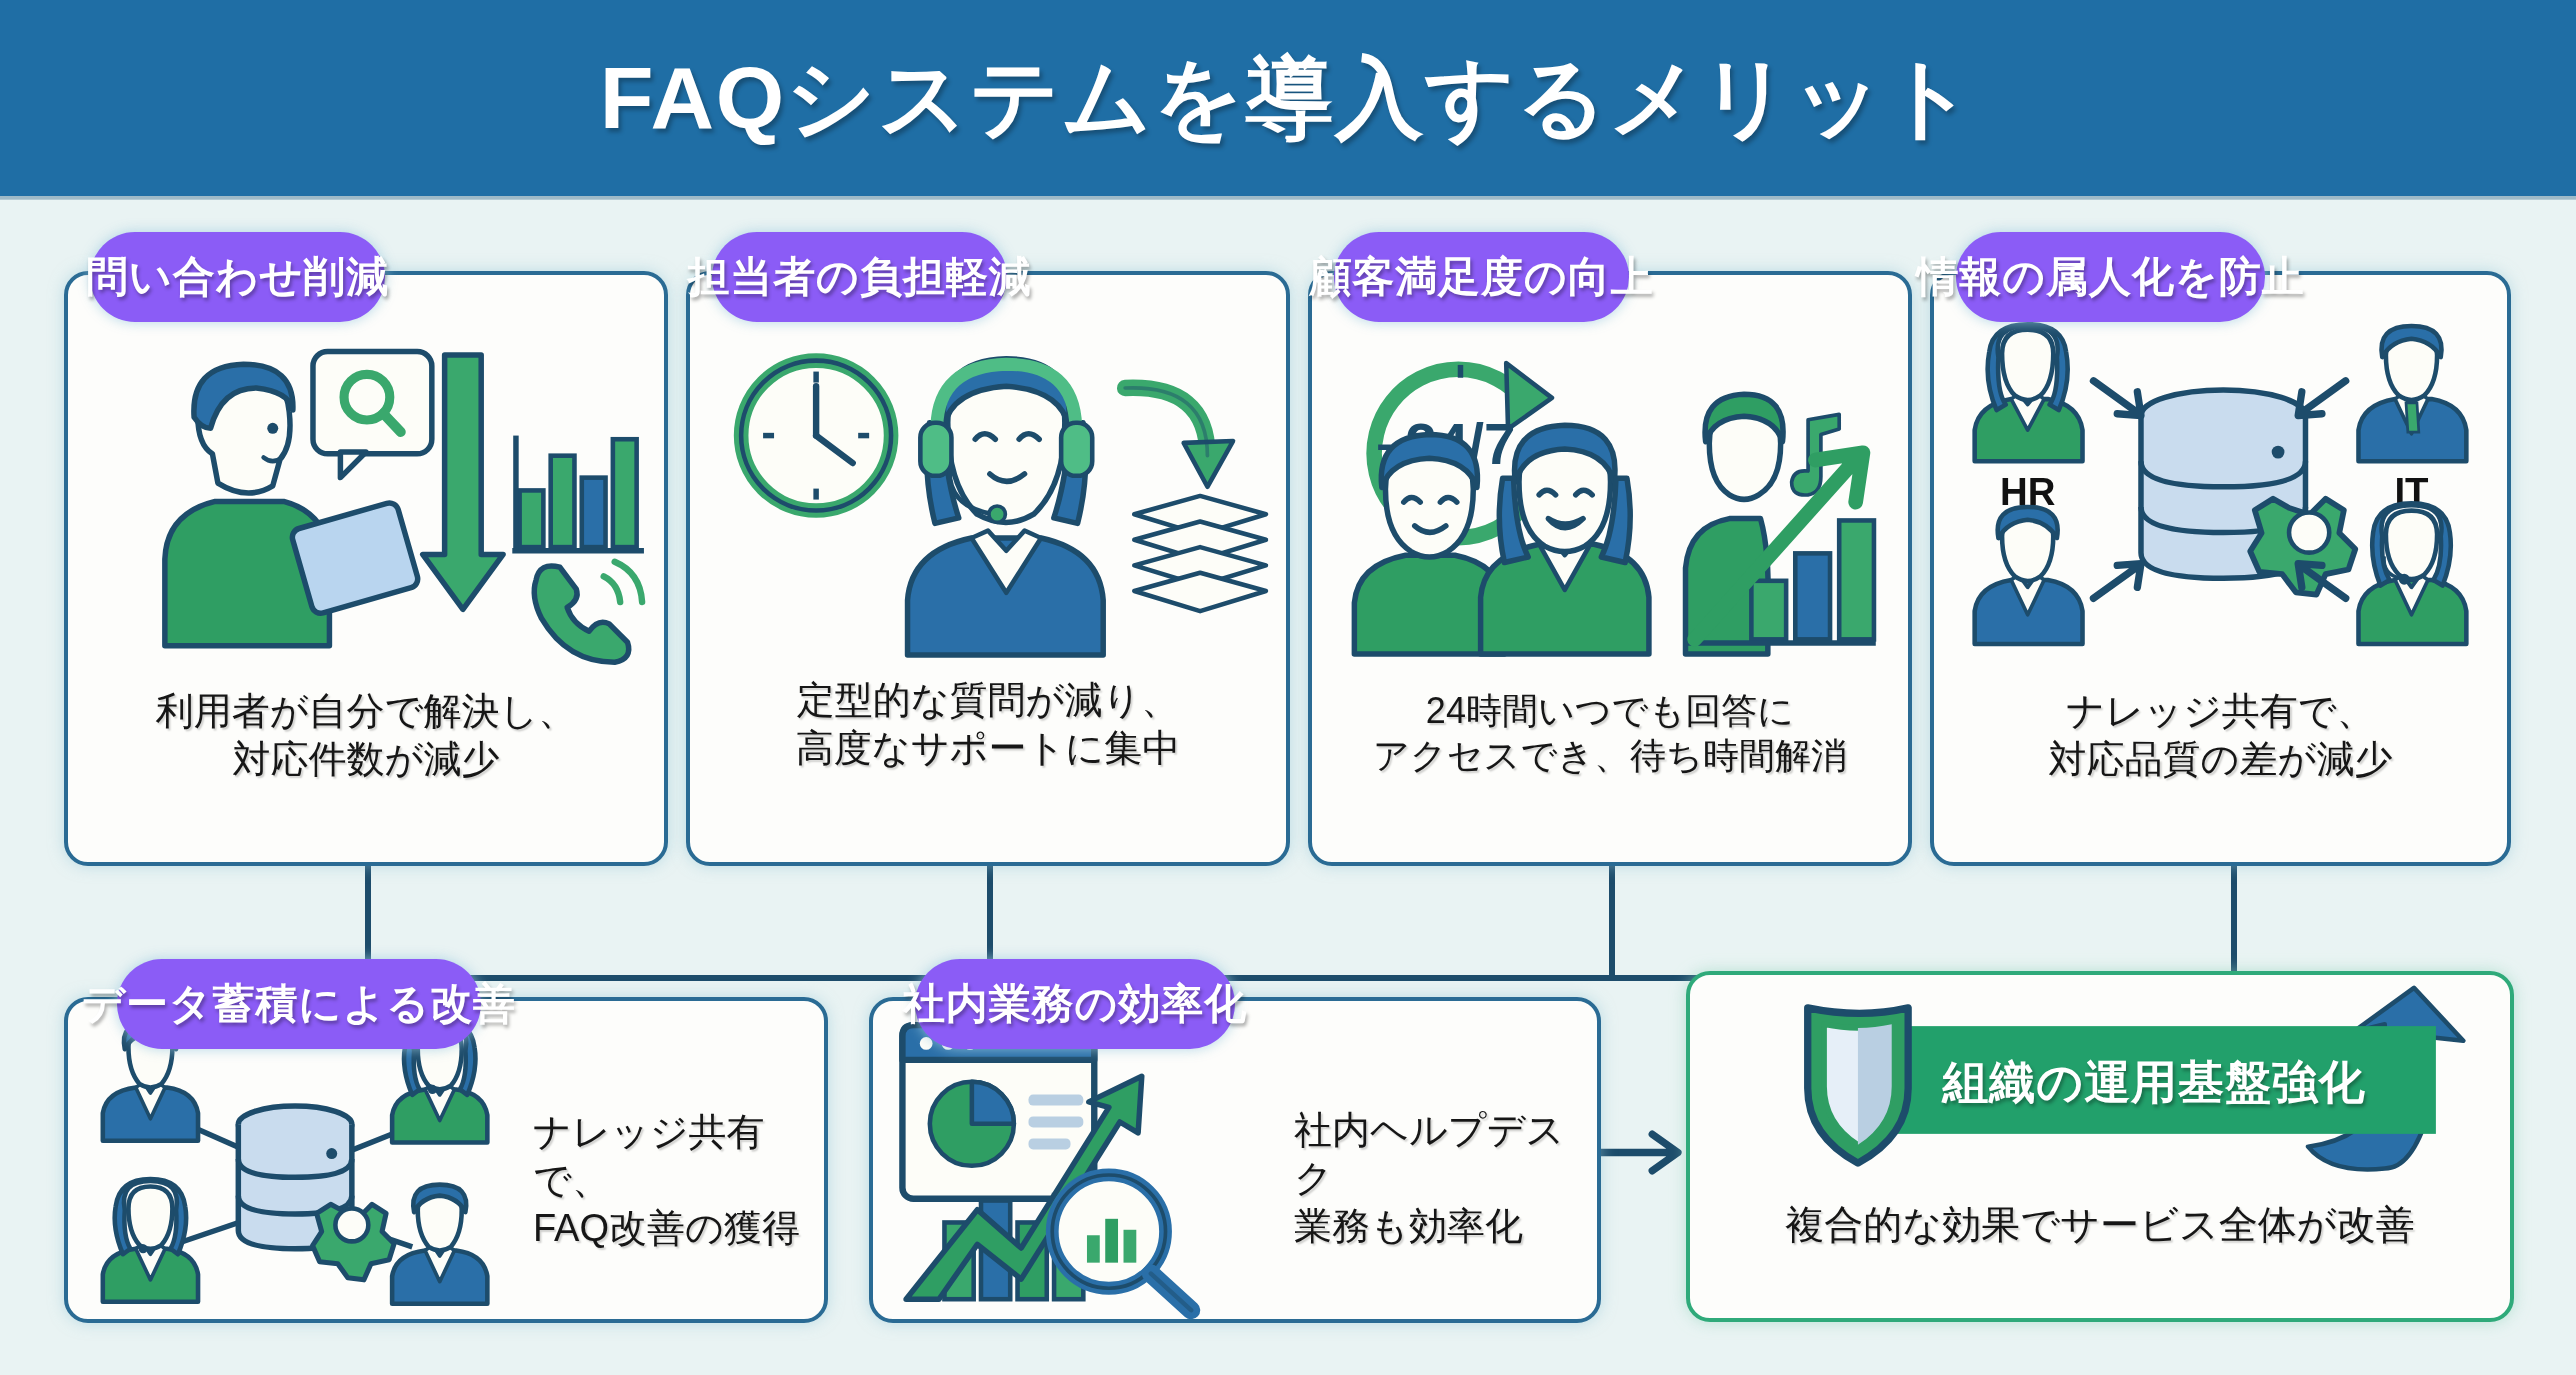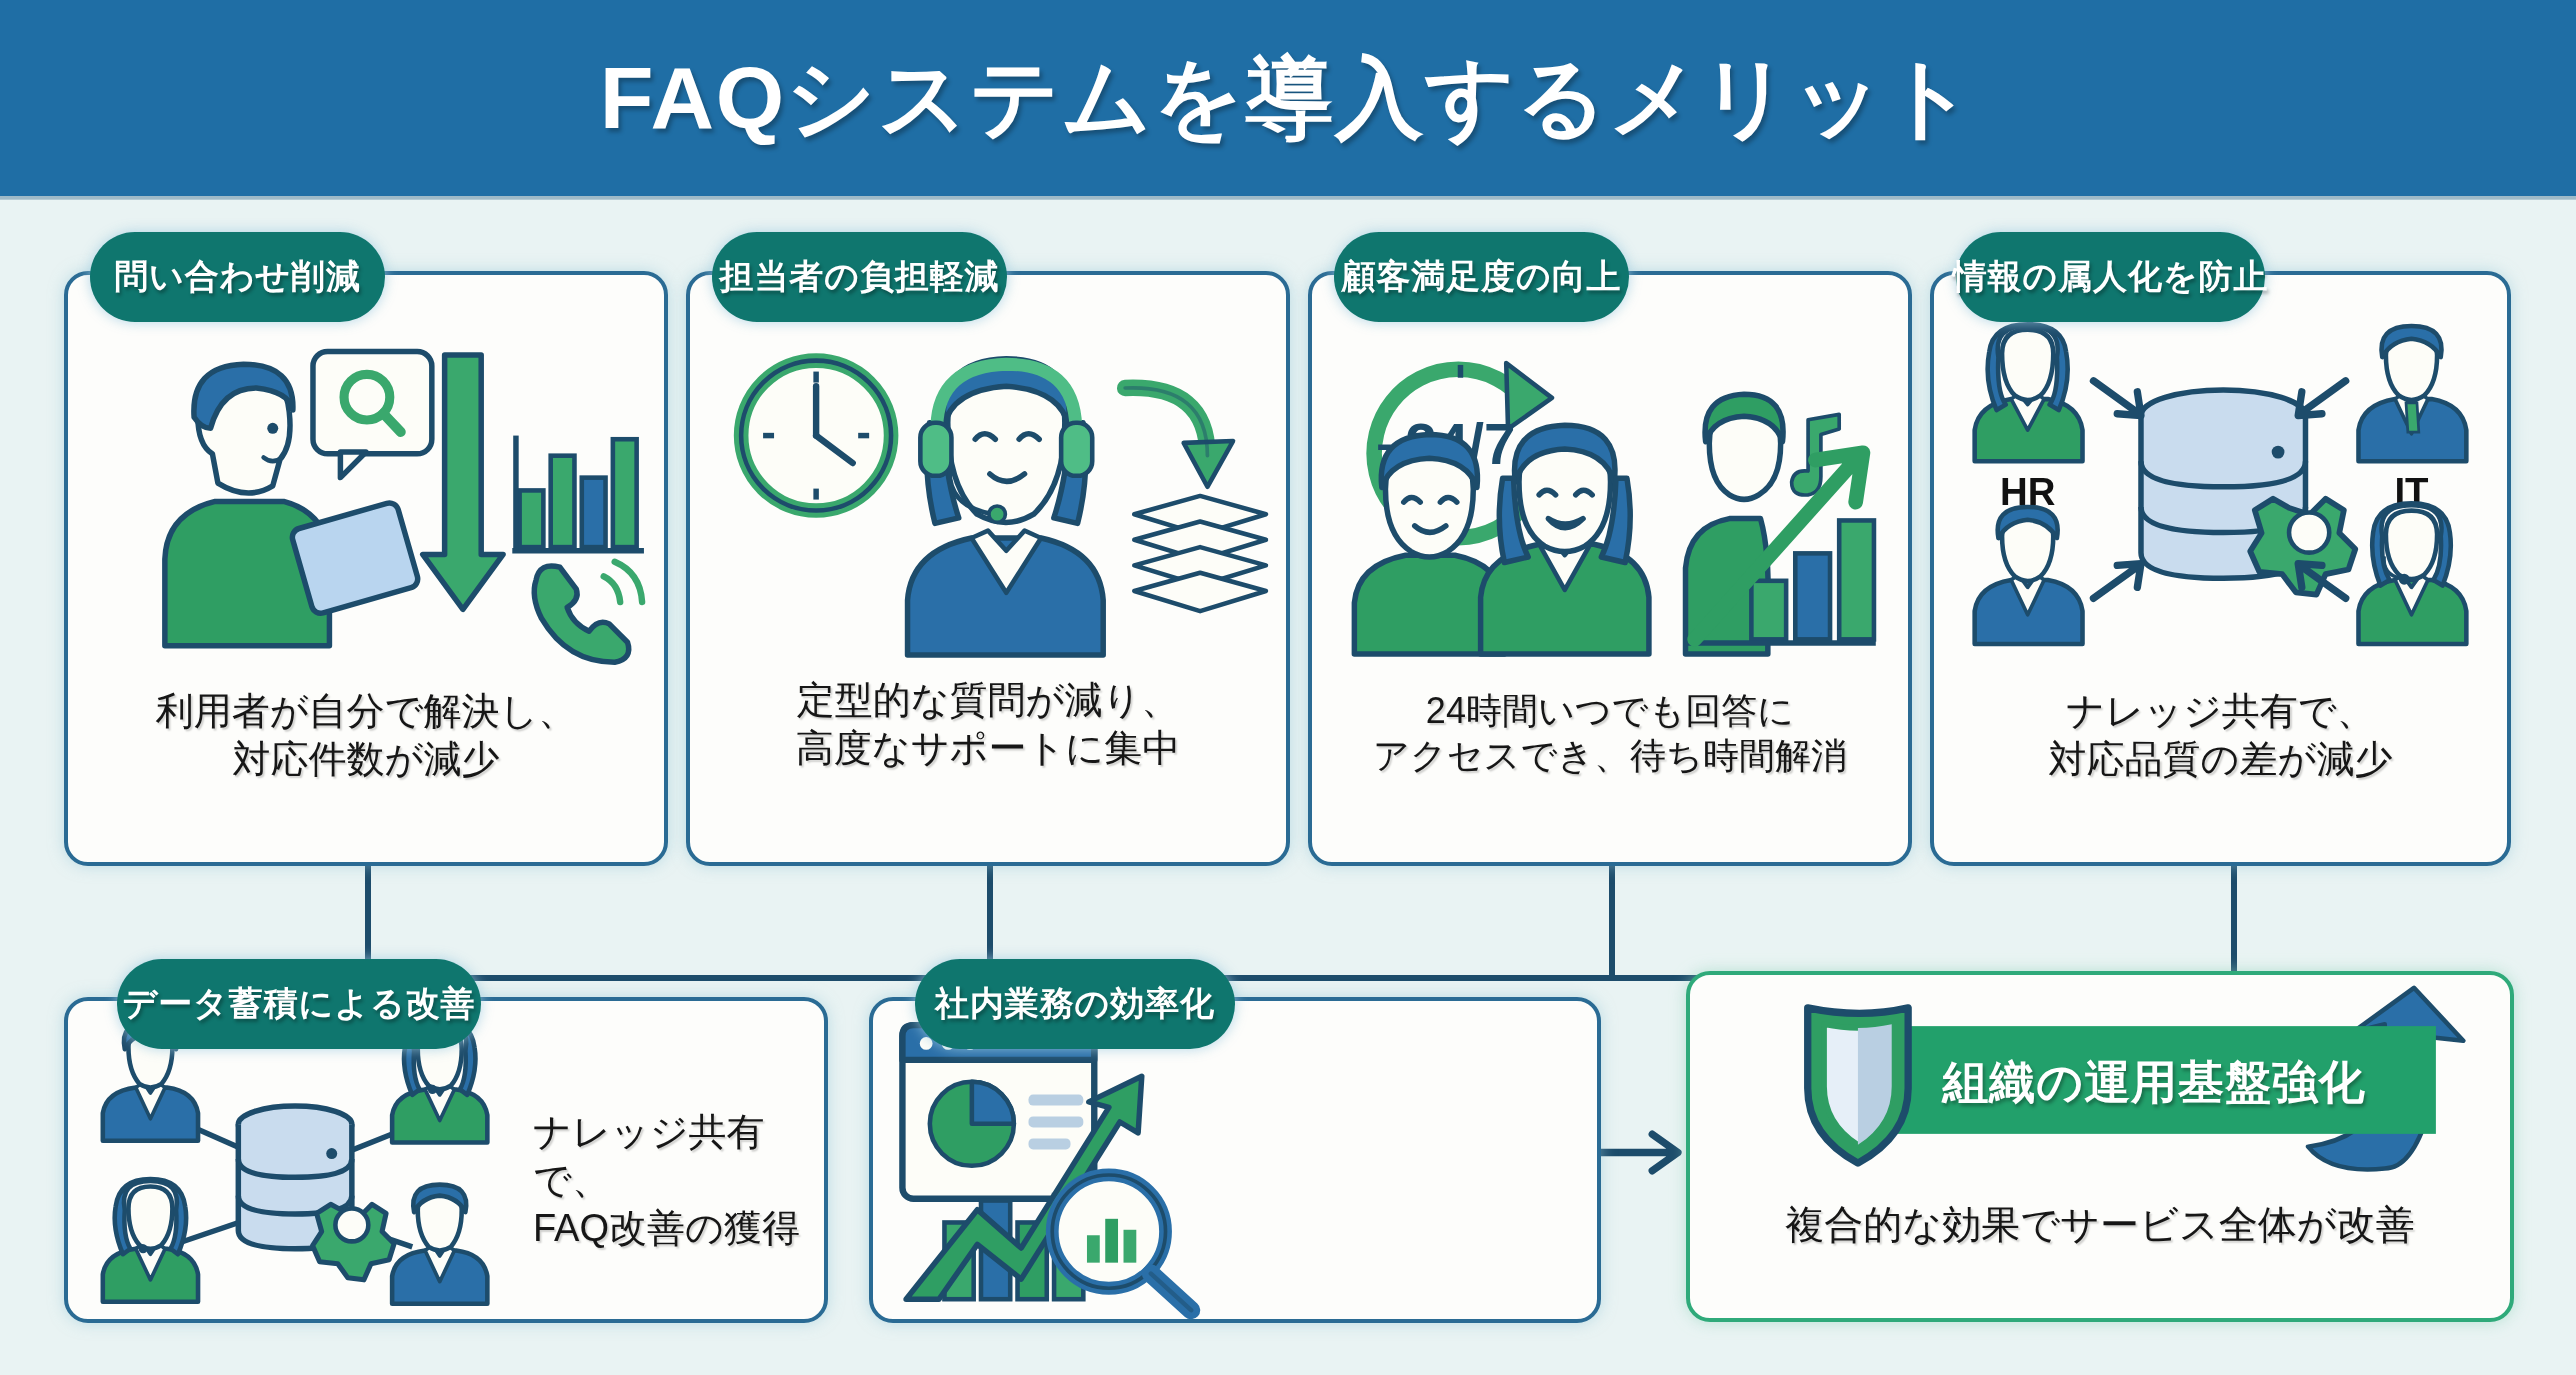--- a/index.html
+++ b/index.html
@@ -47,28 +47,28 @@
     box-shadow: 0 0 14.6px rgba(150,200,215,.55);
   }
   .card.summary {
     border-color: #2faa7a;
     box-shadow: 0 0 14.6px rgba(150,215,190,.6);
   }
 
   
   .badge {
     position: absolute;
-    background: #0f766e;
+    background: #8b5cf6;
     color: #ffffff;
     border-radius: 49px;
     display: flex;
     align-items: center;
     justify-content: center;
     font-weight: 700;
-    font-size: 34px;
+    font-size: 42px;
     letter-spacing: 0.9px;
     white-space: nowrap;
     text-shadow: 1.8px 2.7px 3.7px rgba(0,0,0,.32);
     box-shadow: 0 0 12.8px rgba(160,205,225,.8);
     z-index: 5;
   }
   .badge.green {
     background: #22a06b;
   }
 
@@ -457,20 +457,22 @@
         <circle cx="236" cy="236" r="62" fill="#fdfdf8" stroke="#2a6fa8" stroke-width="14"></circle>
         <circle cx="236" cy="236" r="62" fill="none" stroke="#1d4c6b" stroke-width="4"></circle>
         <rect x="212" y="240" width="14" height="30" fill="#3aa86d"></rect>
         <rect x="232" y="222" width="14" height="48" fill="#2f9e63"></rect>
         <rect x="252" y="234" width="14" height="36" fill="#3aa86d"></rect>
         <line x1="282" y1="282" x2="326" y2="322" stroke="#2a6fa8" stroke-width="20" stroke-linecap="round"></line>
         <line x1="282" y1="282" x2="326" y2="322" stroke="#1d4c6b" stroke-width="5" stroke-linecap="round" opacity=".5"></line>
       </g>
     </svg>
   </div>
+  <div class="caption side" style="left:421px; top:106px; font-size:38px; text-align:left;">社内ヘルプデスク
+業務も効率化</div>
 </div>
 <div class="badge" style="left:915px; top:959px; width:320px; height:90px;">
   <span>社内業務の効率化</span>
 </div>
 
 <div class="card summary" style="left:1686px; top:971px; width:828px; height:351px;">
   <div style="position:absolute; left:0; top:0; width:100%; height:210px;">
     <svg width="828" height="210" viewBox="0 0 905 230">
 
       <g>

